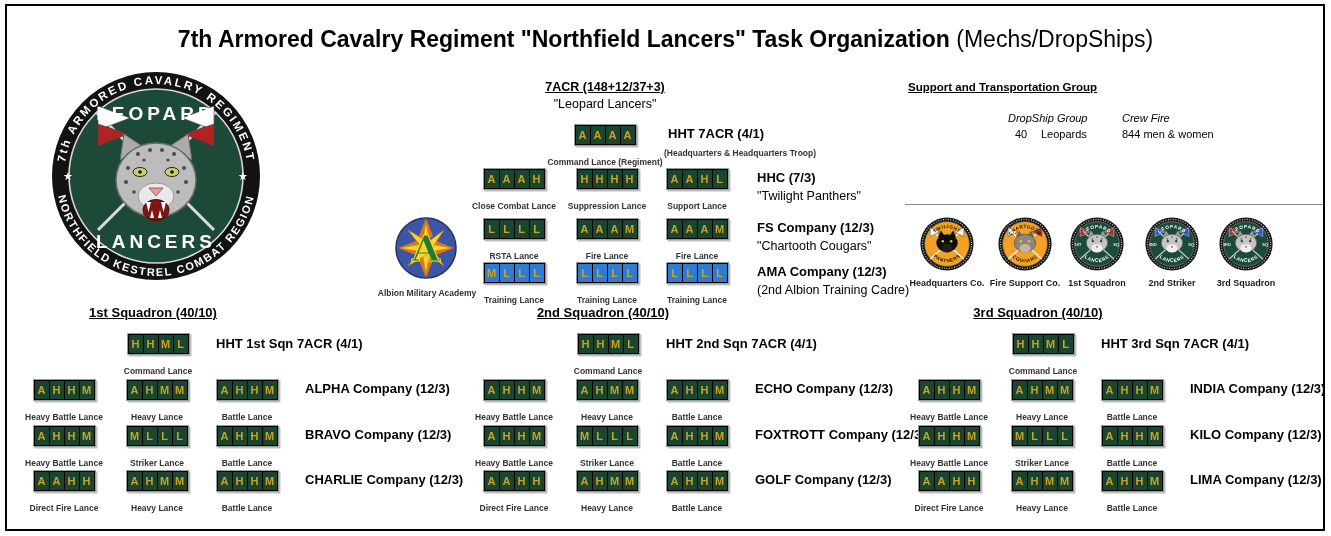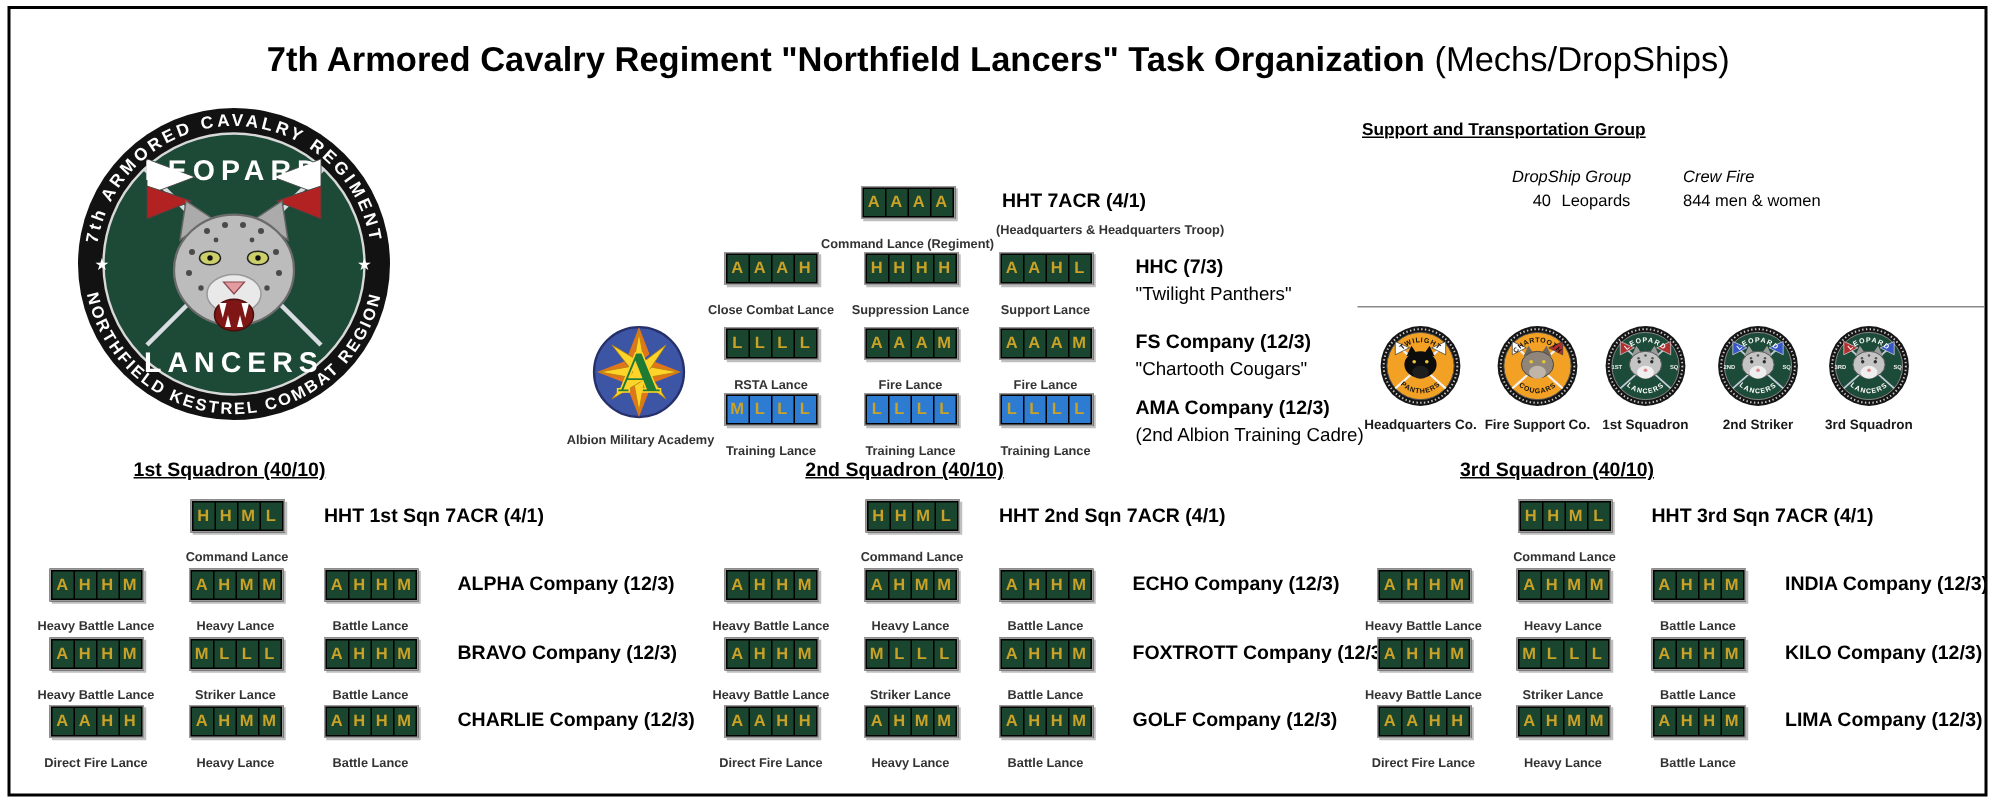--- a/index.html
+++ b/index.html
@@ -24,21 +24,21 @@
   .cell{width:14px;height:18px;display:flex;align-items:center;justify-content:center;
         font-weight:bold;font-size:11px;color:#C9A227;}
   .cell.green{background:#1A452F;}
   .cell.blue{background:#2E7BD2;}
   .lcap{font-size:8.5px;font-weight:bold;color:#333;margin-top:11px;white-space:nowrap;}
   
   .sup-h{font-size:11.5px;font-weight:bold;text-decoration:underline;white-space:nowrap;}
   .col-h{font-size:11px;font-style:italic;white-space:nowrap;}
   .sup-item{display:flex;font-size:11px;line-height:15.5px;white-space:nowrap;}
   .sup-item .qty{width:22px;text-align:right;margin-right:7px;}
-  .sup-item.wq .qty{width:26px;}
+  .sup-item.wq .qty{width:26px;text-align:center;}
   .sep{position:absolute;left:905px;top:204px;width:418px;height:1px;background:#8a8a8a;}
   
   .badge-wrap{position:absolute;width:90px;display:flex;flex-direction:column;align-items:center;}
   .badge-cap{font-size:9px;font-weight:bold;color:#1a1a1a;margin-top:6px;white-space:nowrap;}
   .ama-cap{font-size:8.5px;font-weight:bold;color:#333;text-align:center;white-space:nowrap;}
 </style>
 </head>
 <body>
 
 <div class="page">
@@ -98,20 +98,24 @@
       <ellipse cx="106" cy="142" rx="13" ry="10.5" fill="#7e1616" stroke="#4c0d0d"></ellipse>
       <polygon points="96,134 101,134 98.5,144" fill="#fff"></polygon>
       <polygon points="111,134 116,134 113.5,144" fill="#fff"></polygon>
       <polygon points="100,150 104,150 102,142" fill="#fff"></polygon>
       <polygon points="108,150 112,150 110,142" fill="#fff"></polygon>
     </g>
     <text x="106" y="52" text-anchor="middle" font-size="19" font-weight="bold" letter-spacing="4" fill="#fff">LEOPARD</text>
     <text x="106" y="180" text-anchor="middle" font-size="19" font-weight="bold" letter-spacing="4" fill="#fff">LANCERS</text>
   </svg>
 
+  <div class="abs" style="left:470px;top:80px;width:270px;text-align:center">
+    <div class="uhead reg-head">7ACR (148+12/37+3)</div>
+    <div class="nick">"Leopard Lancers"</div>
+  </div>
 
   <div class="lance wide" style="left:540px;top:124px">
     <div class="strip">
         <span class="cell green">A</span>
         <span class="cell green">A</span>
         <span class="cell green">A</span>
         <span class="cell green">A</span>
       </div>
     <div class="lcap">Command Lance (Regiment)</div>
   </div>

